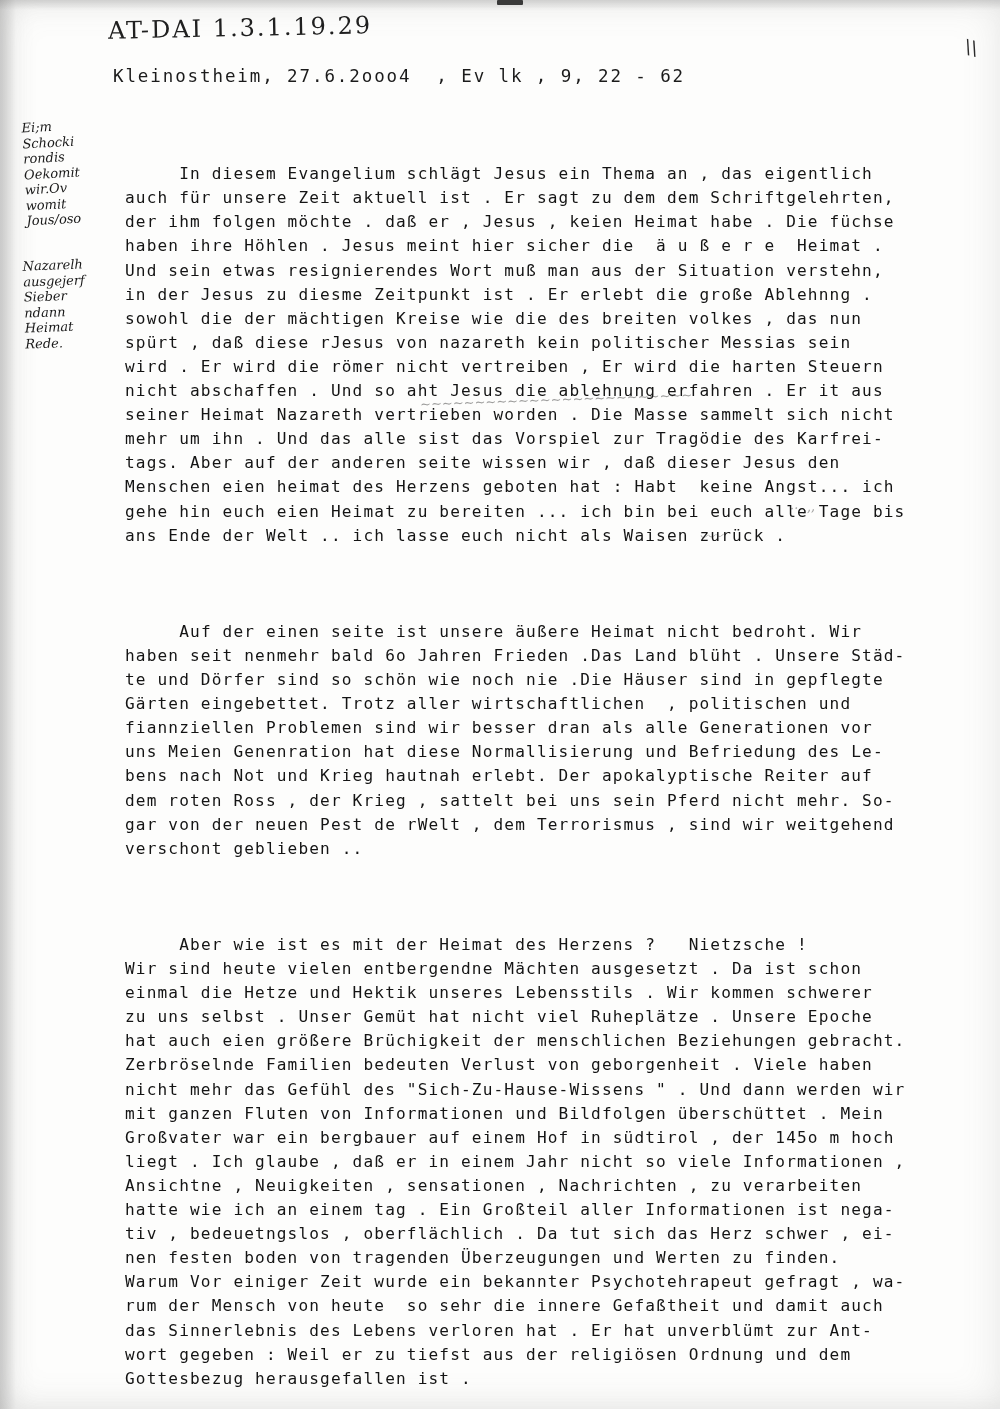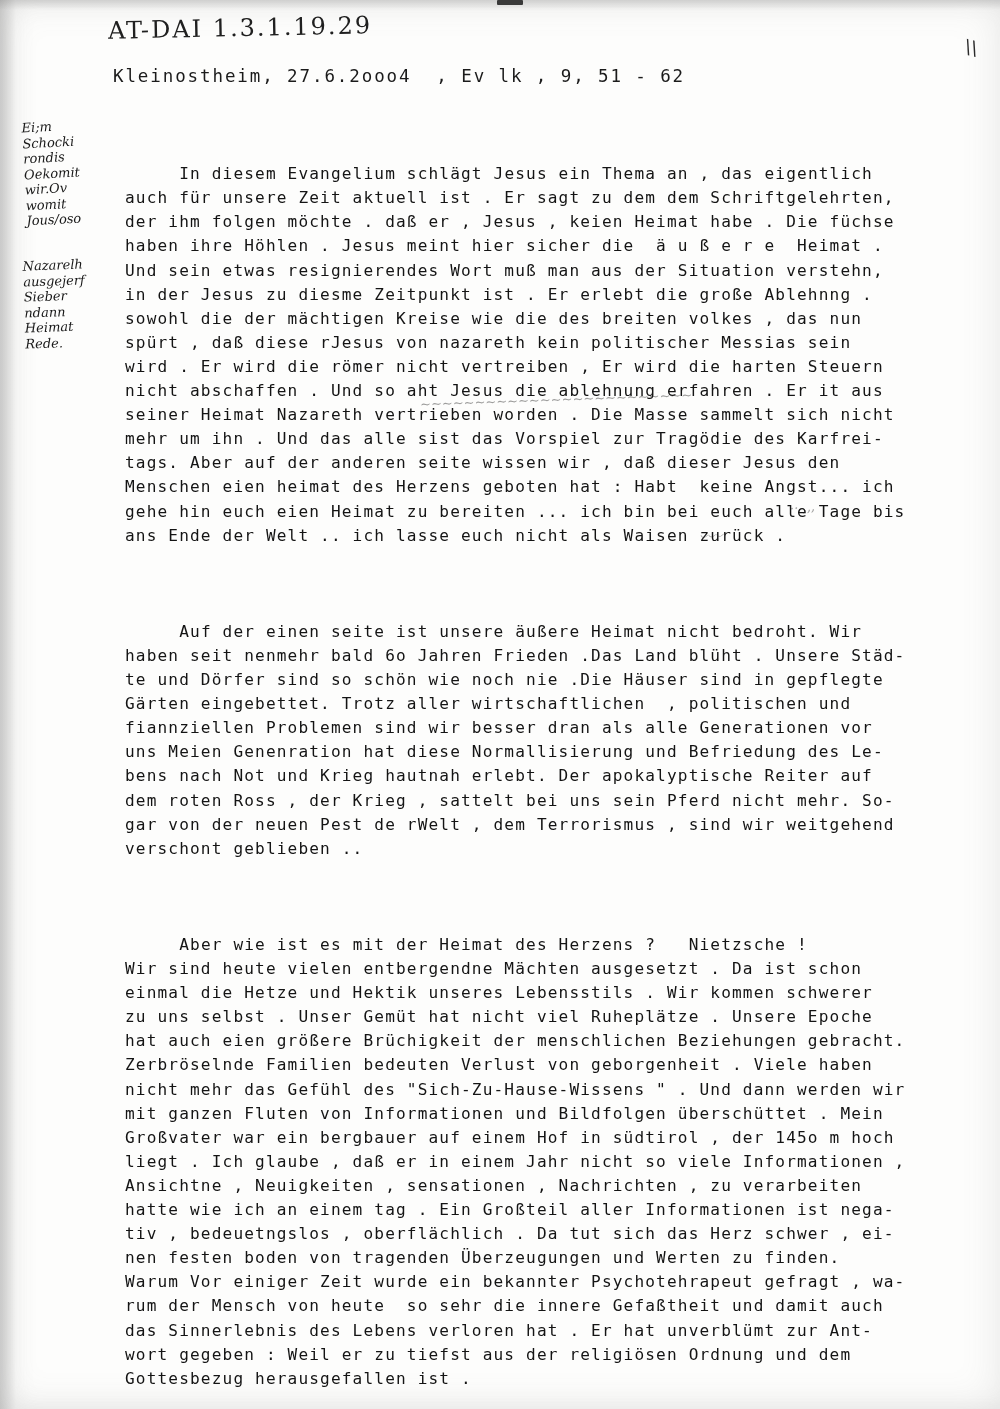--- a/index.html
+++ b/index.html
@@ -141,21 +141,21 @@
 <body>
 
 <div class="page">
   <div class="edge-left"></div>
   <div class="edge-top"></div>
   <div class="staple"></div>
 
   <div class="archive-code">AT-DAI 1.3.1.19.29</div>
   <div class="corner-mark">\\</div>
 
-  <div class="doc-header">Kleinostheim, 27.6.2ooo4  , Ev lk , 9, 51 - 62</div>
+  <div class="doc-header">Kleinostheim, 27.6.2ooo4  , Ev lk , 9, 22 - 62</div>
 
   <div class="margin-notes">
     <div class="note-block">Ei;m
 Schocki
 rondis
 Oekomit
 wir.Ov
 womit
 Jous/oso</div>
     <div class="note-block second">Nazarelh

